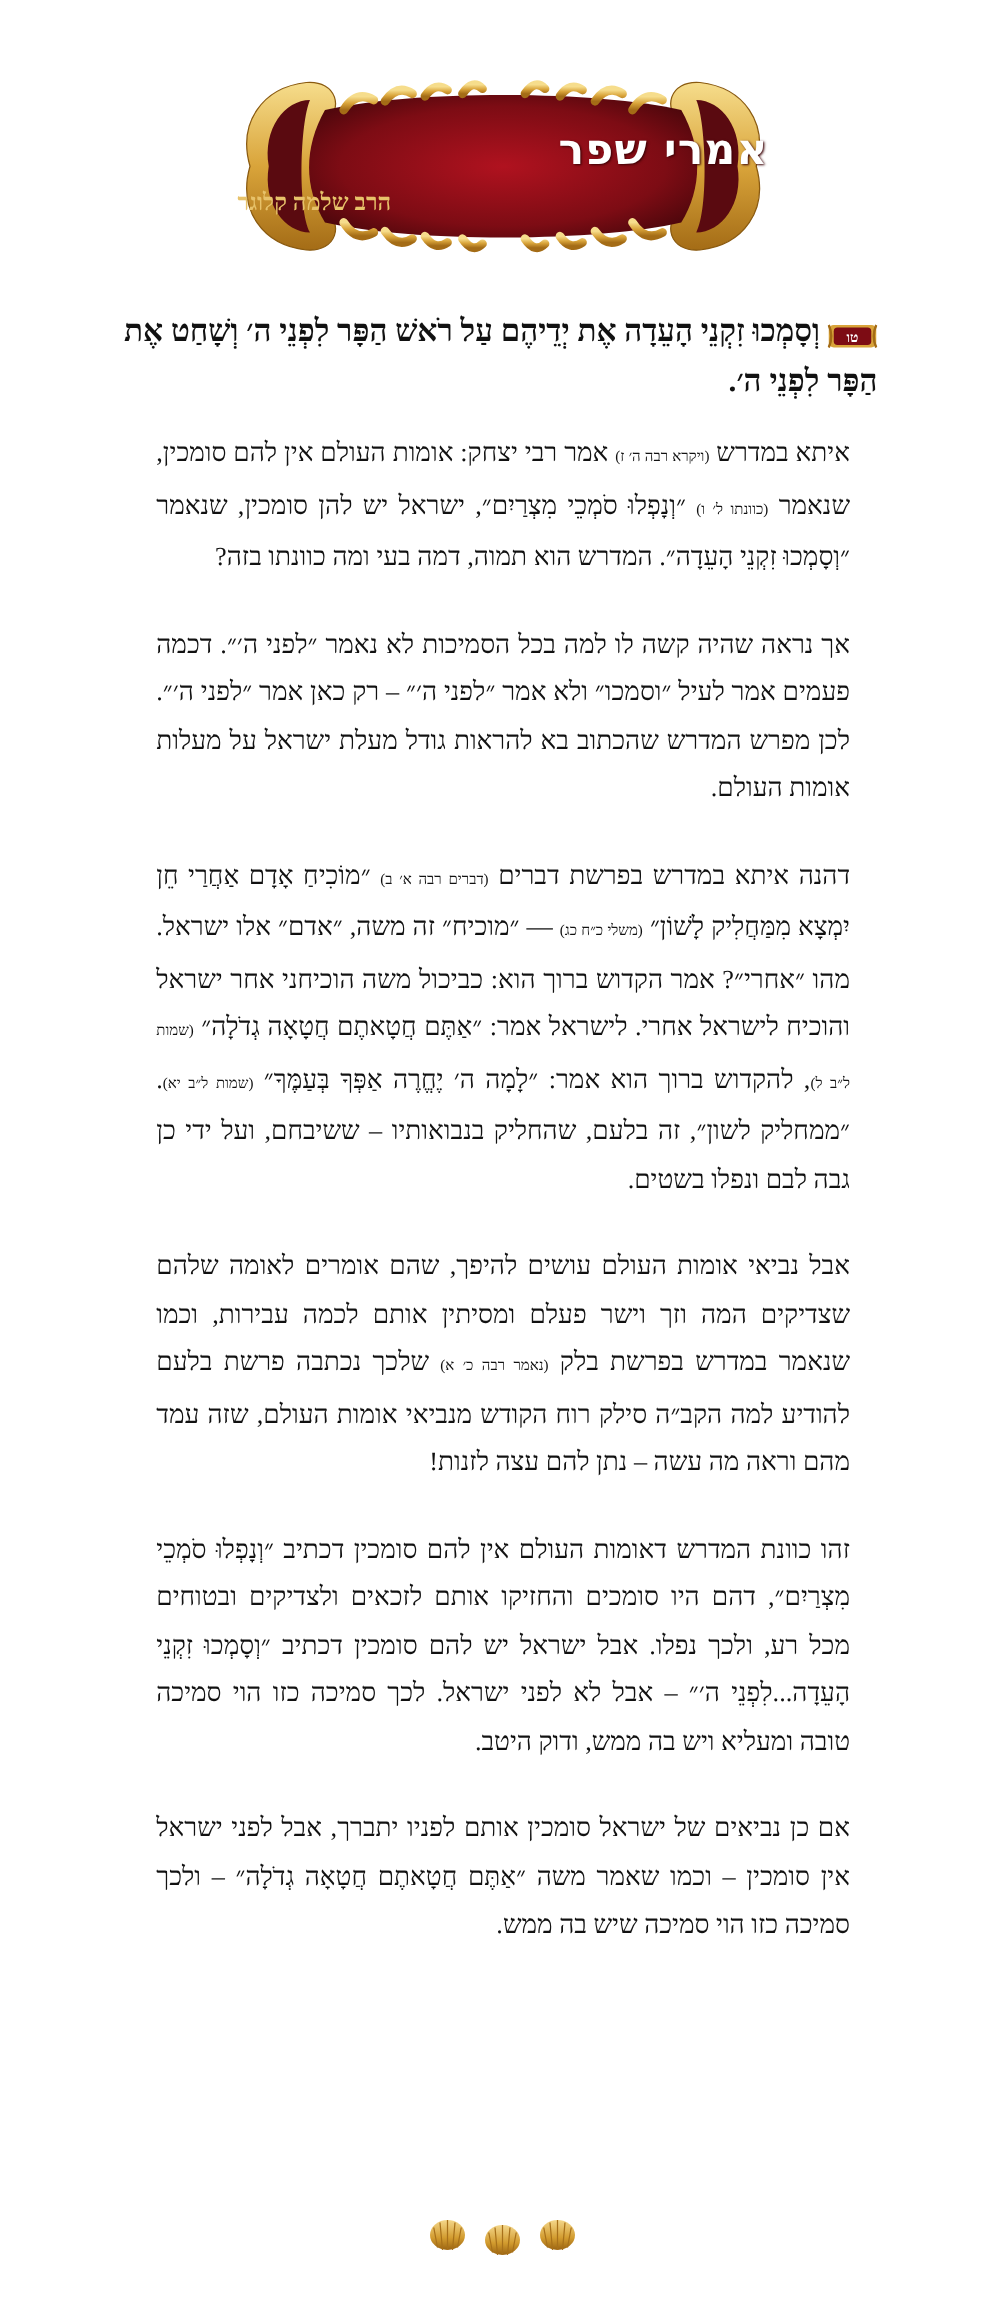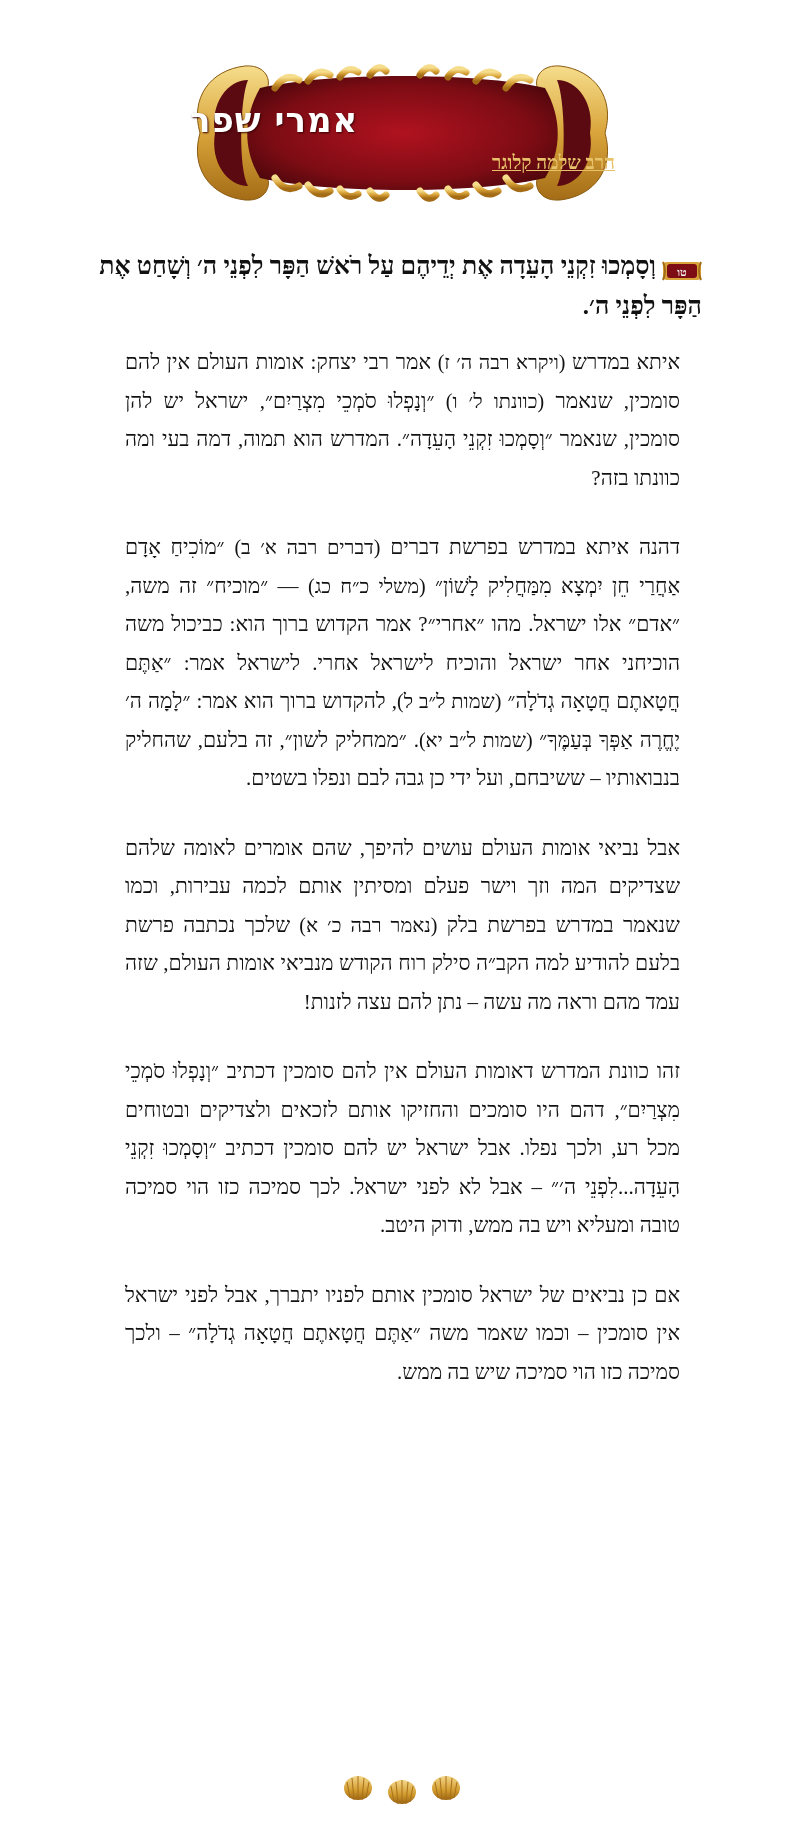--- a/index.html
+++ b/index.html
@@ -1,31 +1,31 @@
 <!DOCTYPE html>
 <html lang="he" dir="rtl"><head>
 <meta charset="utf-8">
 <style>
   html, body { margin:0; padding:0; background:#ffffff; }
   body { width:800px; height:1847px; position:relative; overflow:hidden;
          font-family:"Liberation Serif","DejaVu Serif",serif; color:#111; }
   .banner { position:absolute; left:190px; top:58px; width:425px; height:150px; }
   .banner svg { position:absolute; left:0; top:0; }
-  .banner-title { position:absolute; left:0; right:0; top:42px; text-align:left;
+  .banner-title { position:absolute; left:0; right:0; top:42px; text-align:right;
          font-family:"DejaVu Sans","Liberation Sans",sans-serif; font-weight:bold;
          font-size:34px; color:#ffffff; text-shadow:1px 1px 2px #3a0004; letter-spacing:1px; }
-  .banner-sub { position:absolute; left:0; right:0; top:94px; text-align:right;
-         font-family:"Liberation Serif",serif; font-weight:bold; font-size:19px; color:#e7c26a;text-decoration:underline; }
+  .banner-sub { position:absolute; left:0; right:0; top:94px; text-align:left;
+         font-family:"Liberation Serif",serif; font-weight:bold; font-size:19px; color:#e7c26a; }
   .verse { position:absolute; left:98px; width:604px; top:246px; direction:rtl; text-align:right;
          font-family:"Liberation Serif",serif; font-weight:bold; font-size:25px; line-height:40px; color:#111; }
   .verse-badge { display:inline-block; width:40px; height:22px; vertical-align:middle; margin-left:6px;
          position:relative; top:-3px; }
   .content { position:absolute; left:125px; width:555px; top:343px; direction:rtl; }
   .para { font-size:21px; line-height:38.5px; text-align:justify; text-align-last:right; margin:0 0 31px 0; }
-  .ref { font-size:20px; }
+  .ref { font-size:12px; }
   .shells { position:absolute; top:1770px; left:340px; width:125px; height:40px; }
 </style>
 </head>
 <body>
 
 <div class="banner">
   <svg width="425" height="150" viewBox="0 0 425 150">
     <defs>
       <radialGradient id="redg" cx="50%" cy="50%" r="60%">
         <stop offset="0%" stop-color="#b0121f"></stop>
@@ -79,20 +79,21 @@
       <rect x="1" y="2" width="38" height="18" rx="4" fill="#d9a43a"></rect>
       <rect x="5" y="4" width="30" height="14" rx="3" fill="#7d0c14"></rect>
       <path d="M1 2 q4 9 0 18 M39 2 q-4 9 0 18" stroke="#a46c16" stroke-width="2" fill="none"></path>
       <text x="20" y="15.5" text-anchor="middle" font-family="Liberation Serif, serif" font-size="11" font-weight="bold" fill="#ffffff">טו</text>
     </svg>
   </span><span>וְסָמְכוּ זִקְנֵי הָעֵדָה אֶת יְדֵיהֶם עַל רֹאשׁ הַפָּר לִפְנֵי ה׳ וְשָׁחַט אֶת הַפָּר לִפְנֵי ה׳.</span>
 </div>
 
 <div class="content">
   <p class="para"><span>איתא במדרש </span><span class="ref">(ויקרא רבה ה׳ ז)</span><span> אמר רבי יצחק: אומות העולם אין להם סומכין, שנאמר </span><span class="ref">(כוונתו ל׳ ו)</span><span> ״וְנָפְלוּ סֹמְכֵי מִצְרַיִם״, ישראל יש להן סומכין, שנאמר ״וְסָמְכוּ זִקְנֵי הָעֵדָה״. המדרש הוא תמוה, דמה בעי ומה כוונתו בזה?</span></p>
+  <p class="para"><span>אך נראה שהיה קשה לו למה בכל הסמיכות לא נאמר ״לפני ה׳״. דכמה פעמים אמר לעיל ״וסמכו״ ולא אמר ״לפני ה׳״ – רק כאן אמר ״לפני ה׳״. לכן מפרש המדרש שהכתוב בא להראות גודל מעלת ישראל על מעלות אומות העולם.</span></p>
   <p class="para"><span>דהנה איתא במדרש בפרשת דברים </span><span class="ref">(דברים רבה א׳ ב)</span><span> ״מוֹכִיחַ אָדָם אַחֲרַי חֵן יִמְצָא מִמַּחֲלִיק לָשׁוֹן״ </span><span class="ref">(משלי כ״ח כג)</span><span> — ״מוכיח״ זה משה, ״אדם״ אלו ישראל. מהו ״אחרי״? אמר הקדוש ברוך הוא: כביכול משה הוכיחני אחר ישראל והוכיח לישראל אחרי. לישראל אמר: ״אַתֶּם חֲטָאתֶם חֲטָאָה גְדֹלָה״ </span><span class="ref">(שמות ל״ב ל)</span><span>, להקדוש ברוך הוא אמר: ״לָמָה ה׳ יֶחֱרֶה אַפְּךָ בְּעַמֶּךָ״ </span><span class="ref">(שמות ל״ב יא)</span><span>. ״ממחליק לשון״, זה בלעם, שהחליק בנבואותיו – ששיבחם, ועל ידי כן גבה לבם ונפלו בשטים.</span></p>
   <p class="para"><span>אבל נביאי אומות העולם עושים להיפך, שהם אומרים לאומה שלהם שצדיקים המה וזך וישר פעלם ומסיתין אותם לכמה עבירות, וכמו שנאמר במדרש בפרשת בלק </span><span class="ref">(נאמר רבה כ׳ א)</span><span> שלכך נכתבה פרשת בלעם להודיע למה הקב״ה סילק רוח הקודש מנביאי אומות העולם, שזה עמד מהם וראה מה עשה – נתן להם עצה לזנות!</span></p>
   <p class="para"><span>זהו כוונת המדרש דאומות העולם אין להם סומכין דכתיב ״וְנָפְלוּ סֹמְכֵי מִצְרַיִם״, דהם היו סומכים והחזיקו אותם לזכאים ולצדיקים ובטוחים מכל רע, ולכך נפלו. אבל ישראל יש להם סומכין דכתיב ״וְסָמְכוּ זִקְנֵי הָעֵדָה...לִפְנֵי ה׳״ – אבל לא לפני ישראל. לכך סמיכה כזו הוי סמיכה טובה ומעליא ויש בה ממש, ודוק היטב.</span></p>
   <p class="para"><span>אם כן נביאים של ישראל סומכין אותם לפניו יתברך, אבל לפני ישראל אין סומכין – וכמו שאמר משה ״אַתֶּם חֲטָאתֶם חֲטָאָה גְדֹלָה״ – ולכך סמיכה כזו הוי סמיכה שיש בה ממש.</span></p>
 </div>
 
 <div class="shells">
   <svg width="125" height="40" viewBox="0 0 125 40">
     <defs>
       <linearGradient id="shellg" x1="0" y1="0" x2="0" y2="1">

